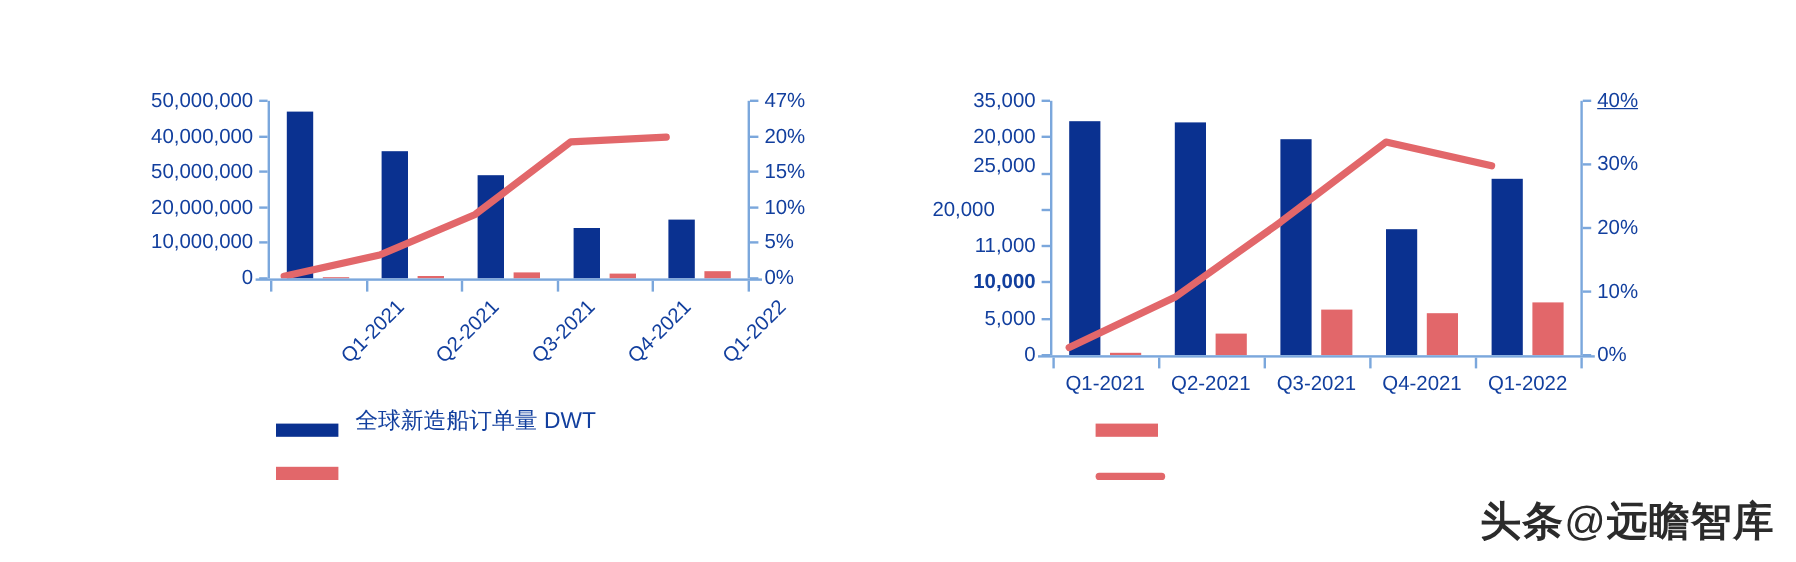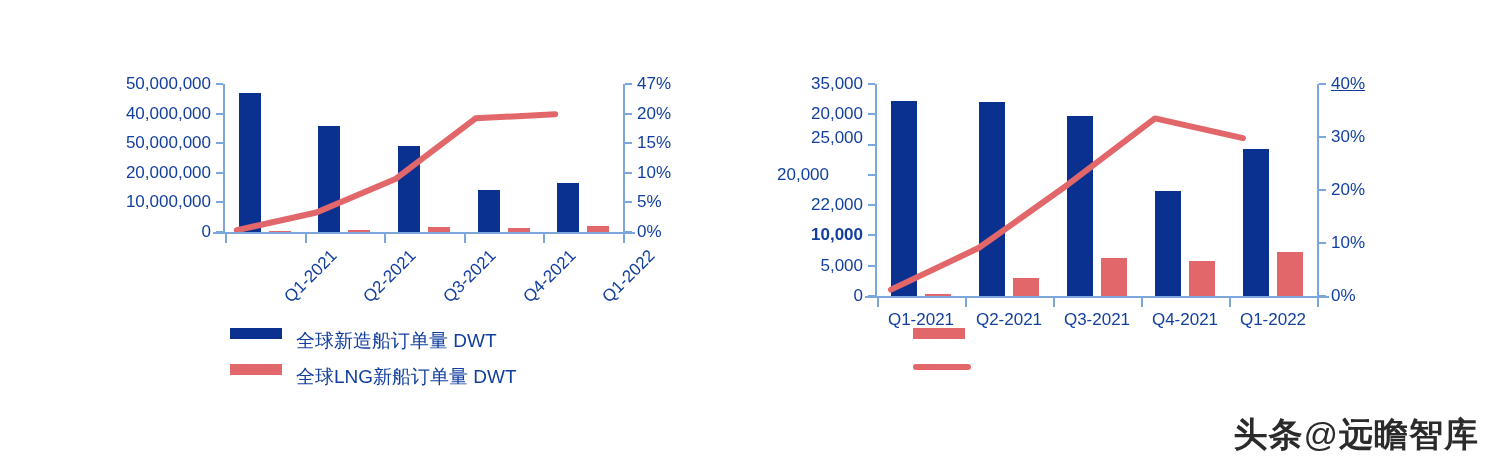--- a/index.html
+++ b/index.html
@@ -85,21 +85,21 @@
     color: #123F9E;
     white-space: nowrap;
     text-align: center;
   }
 
   .legend {
     position: absolute;
   }
   .legend-row {
     display: flex;
-    align-items: flex-start;
+    align-items: flex-end;
     height: 36px;
   }
   .swatch-bar {
     width: 52px;
     height: 11px;
     margin-right: 14px;
     flex: 0 0 auto;
   }
   .swatch-bar.navy { background: #0A3190; }
   .swatch-bar.red  { background: #E2676A; }
@@ -188,21 +188,20 @@
       <div class="xlab-rot" style="left: 325px; top: 176px;">Q3-2021</div>
       <div class="xlab-rot" style="left: 404.6px; top: 176px;">Q4-2021</div>
       <div class="xlab-rot" style="left: 484.2px; top: 176px;">Q1-2022</div>
       <div class="legend" style="left: 135px; top: 258px;">
         <div class="legend-row">
           <span class="swatch-bar navy"></span>
           <span class="legend-text">全球新造船订单量 DWT</span>
         </div>
         <div class="legend-row">
           <span class="swatch-bar red"></span>
-          <span class="legend-text">全球LNG新船订单量 DWT</span>
         </div>
       </div>
     </div>
   <div class="chart-panel" id="chart-right">
       <div class="plot" style="left: 132px; top: 14px; width: 440px; height: 212px;">
         <div class="bar navy" style="left: 14px; width: 26px; height: 195.04px;"></div>
         <div class="bar navy" style="left: 102px; width: 26px; height: 193.829px;"></div>
         <div class="bar navy" style="left: 190px; width: 26px; height: 179.897px;"></div>
         <div class="bar navy" style="left: 278px; width: 26px; height: 104.789px;"></div>
         <div class="bar navy" style="left: 366px; width: 26px; height: 146.583px;"></div>
@@ -218,21 +217,21 @@
       <div class="axis-line v-axis" style="left: 130px; top: 14px; height: 212px;"></div>
       <div class="axis-line v-axis" style="left: 572px; top: 14px; height: 212px;"></div>
       <div class="axis-line h-axis" style="left: 120px; top: 226px; width: 464px;"></div>
       <div class="tick" style="left: 123px; top: 225px;"></div>
       <div class="axis-label left-side" style="right: 582px; top: 217px; width: 116px;">0</div>
       <div class="tick" style="left: 123px; top: 194.714px;"></div>
       <div class="axis-label left-side" style="right: 582px; top: 186.714px; width: 116px;">5,000</div>
       <div class="tick" style="left: 123px; top: 164.429px;"></div>
       <div class="axis-label left-side" style="right: 582px; top: 156.429px; width: 116px; font-weight: bold;">10,000</div>
       <div class="tick" style="left: 123px; top: 134.143px;"></div>
-      <div class="axis-label left-side" style="right: 582px; top: 126.143px; width: 116px;">22,000</div>
+      <div class="axis-label left-side" style="right: 582px; top: 126.143px; width: 116px;">11,000</div>
       <div class="tick" style="left: 123px; top: 103.857px;"></div>
       <div class="axis-label left-side" style="right: 616px; top: 95.8571px; width: 116px;">20,000</div>
       <div class="tick" style="left: 123px; top: 73.5714px;"></div>
       <div class="axis-label left-side" style="right: 582px; top: 59px; width: 116px;">25,000</div>
       <div class="tick" style="left: 123px; top: 43.2857px;"></div>
       <div class="axis-label left-side" style="right: 582px; top: 35.2857px; width: 116px;">20,000</div>
       <div class="tick" style="left: 123px; top: 13px;"></div>
       <div class="axis-label left-side" style="right: 582px; top: 5px; width: 116px;">35,000</div>
       <div class="tick" style="left: 574px; top: 225px;"></div>
       <div class="axis-label right-side" style="left: 586px; top: 217px;">0%</div>

